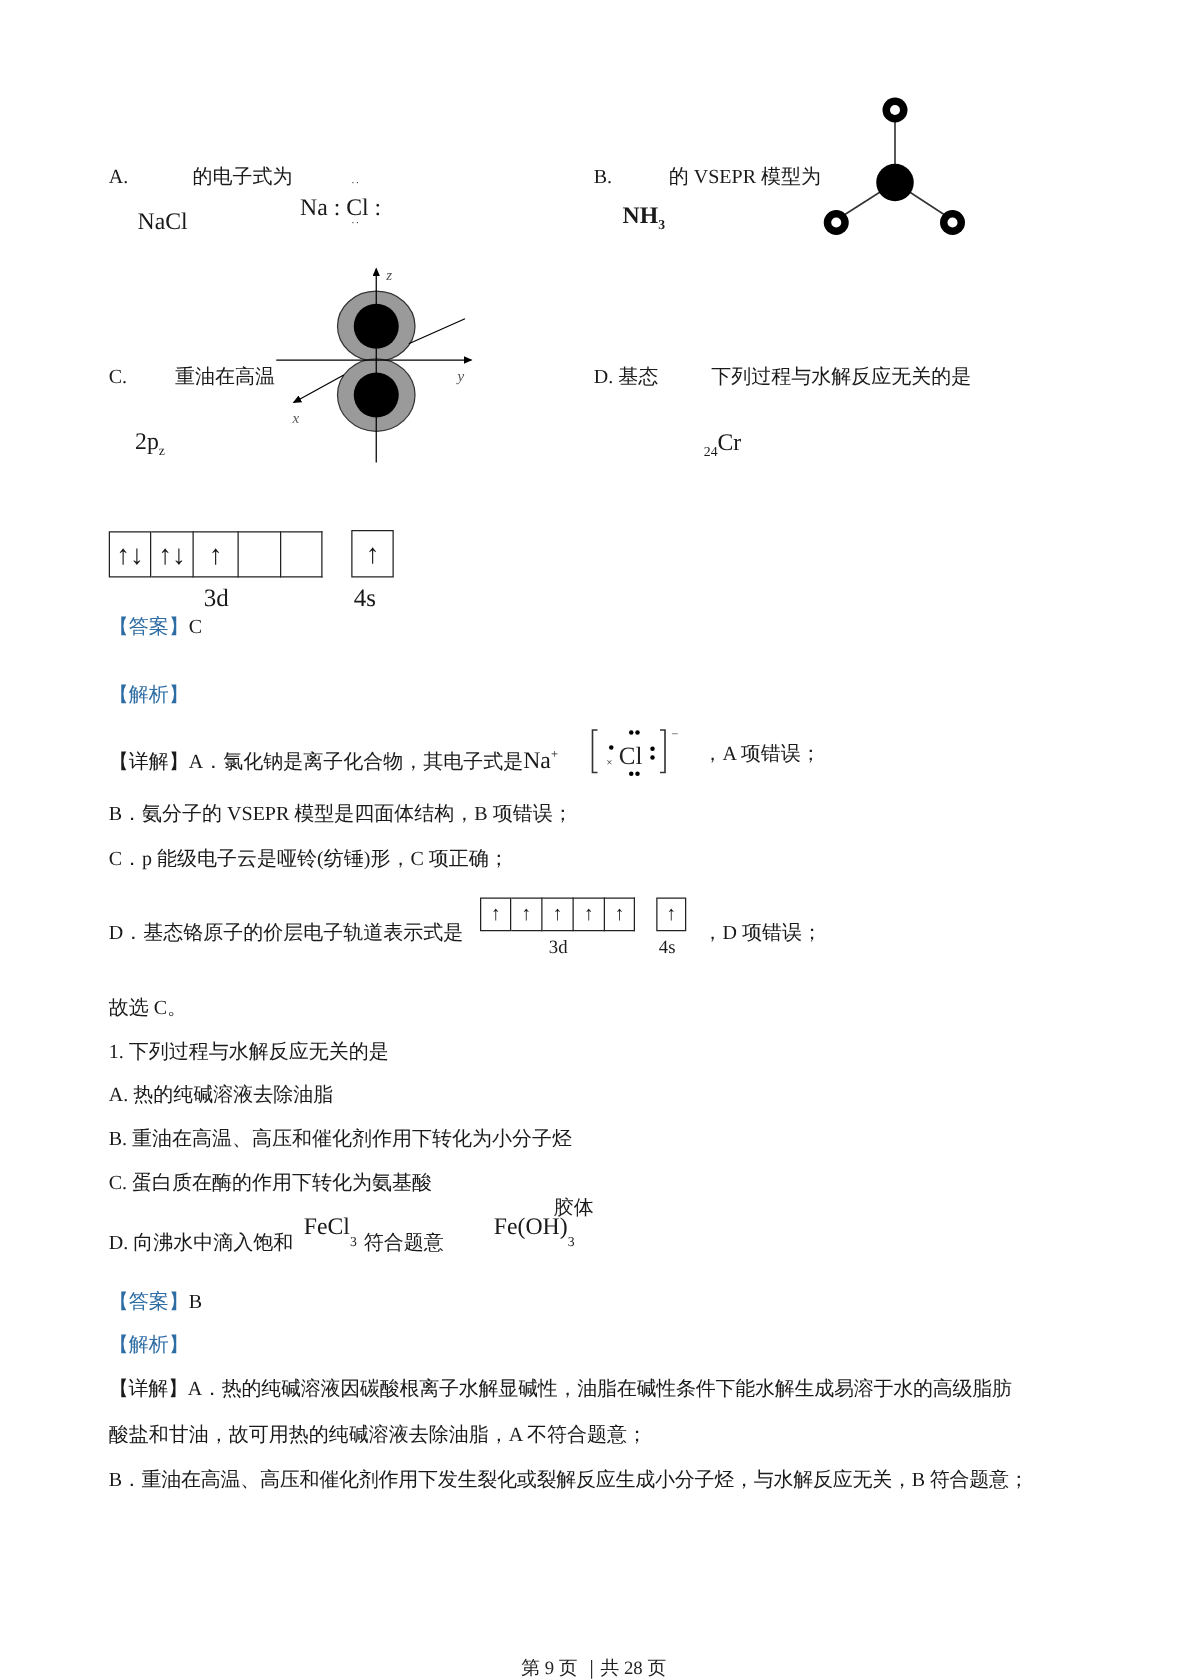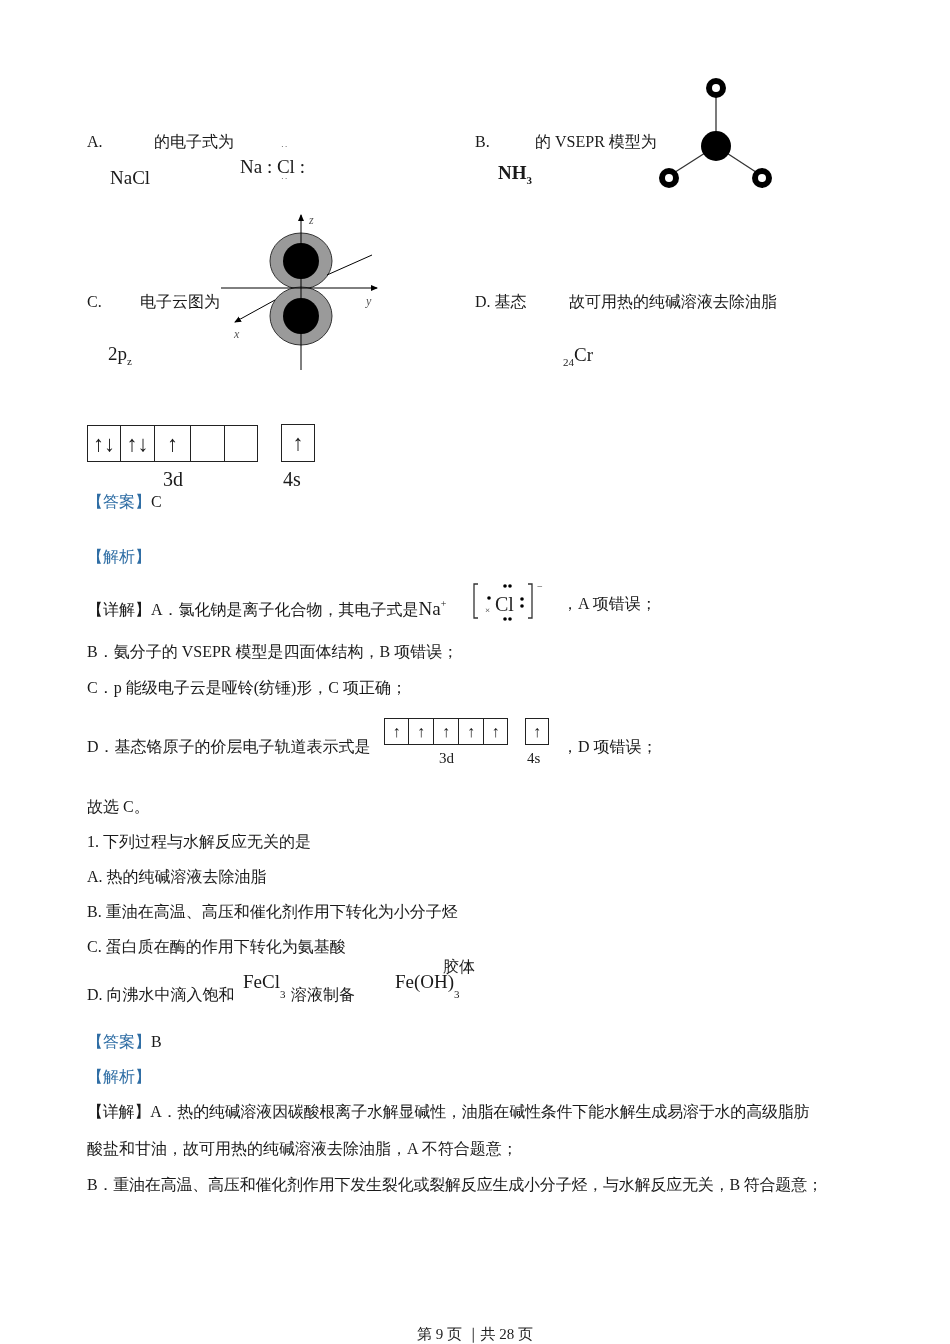--- a/index.html
+++ b/index.html
@@ -41,21 +41,21 @@
       <circle cx="61" cy="12" r="4" fill="#fff"></circle>
     <circle cx="14" cy="102" r="10" fill="#000"></circle>
       <circle cx="14" cy="102" r="4" fill="#fff"></circle>
     <circle cx="107" cy="102" r="10" fill="#000"></circle>
       <circle cx="107" cy="102" r="4" fill="#fff"></circle>
   </svg>
 </div>
 
 <div>
   <span class="abs t" style="left:87px;top:292px;">C.</span>
-  <span class="abs t" style="left:140px;top:292px;">电子云图为</span>
+  <span class="abs t" style="left:140px;top:292px;">重油在高温</span>
   <span class="abs chem" style="left:108px;top:343px;"><span>2p</span><span class="sub">z</span></span>
   <svg class="abs" style="left:215px;top:205px;" width="170" height="170">
     <defs>
       <marker id="arr" markerWidth="8" markerHeight="8" refX="6" refY="3" orient="auto">
         <path d="M0,0 L7,3 L0,6 Z" fill="#000"></path>
       </marker>
     </defs>
     <ellipse cx="86" cy="56" rx="31" ry="28" fill="#9a9a9a" stroke="#333" stroke-width="1"></ellipse>
     <circle cx="86" cy="56" r="18" fill="#000"></circle>
     <ellipse cx="86" cy="111" rx="31" ry="29" fill="#9a9a9a" stroke="#333" stroke-width="1"></ellipse>
@@ -65,21 +65,21 @@
     <line x1="157" y1="50" x2="112" y2="70" stroke="#000" stroke-width="1"></line>
     <line x1="60" y1="95" x2="20" y2="117" stroke="#000" stroke-width="1" marker-end="url(#arr)"></line>
     <text x="94" y="19" font-size="12" font-style="italic" font-family="Liberation Serif, serif" fill="#555">z</text>
     <text x="151" y="100" font-size="12" font-style="italic" font-family="Liberation Serif, serif" fill="#555">y</text>
     <text x="19" y="133" font-size="12" font-style="italic" font-family="Liberation Serif, serif" fill="#555">x</text>
   </svg>
 </div>
 
 <div>
   <span class="abs t" style="left:475px;top:292px;">D. 基态</span>
-  <span class="abs t" style="left:569px;top:292px;">故可用热的纯碱溶液去除油脂</span>
+  <span class="abs t" style="left:569px;top:292px;">下列过程与水解反应无关的是</span>
   <span class="abs chem" style="left:532px;top:344px;margin-left:31px;"><span style="font-size:11px;vertical-align:-5px;">24</span><span>Cr</span></span>
 </div>
 
 <div class="abs orb-row" style="left:87px;top:425px;">
   <div class="box chem" style="width:34px;height:37px;font-size:22px;">↑↓</div>
   <div class="box chem" style="width:34px;height:37px;font-size:22px;">↑↓</div>
   <div class="box chem" style="width:36px;height:37px;font-size:22px;">↑</div>
   <div class="box chem" style="width:34px;height:37px;font-size:22px;"></div>
   <div class="box chem" style="width:33px;height:37px;font-size:22px;"></div>
 </div>
@@ -130,21 +130,21 @@
 <div class="abs t" style="left:87px;top:797px;">故选 C。</div>
 
 <div class="abs t" style="left:87px;top:832px;">1. 下列过程与水解反应无关的是</div>
 <div class="abs t" style="left:87px;top:867px;">A. 热的纯碱溶液去除油脂</div>
 <div class="abs t" style="left:87px;top:902px;">B. 重油在高温、高压和催化剂作用下转化为小分子烃</div>
 <div class="abs t" style="left:87px;top:937px;">C. 蛋白质在酶的作用下转化为氨基酸</div>
 <div class="abs t" style="left:87px;top:985px;">
   <span>D. 向沸水中滴入饱和</span>
 </div>
 <span class="abs chem" style="left:243px;top:971px;"><span>FeCl</span><span style="font-size:11px;vertical-align:-10px;">3</span></span>
-<span class="abs t" style="left:291px;top:985px;">溶液制备</span>
+<span class="abs t" style="left:291px;top:985px;">符合题意</span>
 <span class="abs chem" style="left:359px;top:971px;margin-left:36px;"><span>Fe(OH)</span><span style="font-size:11px;vertical-align:-10px;">3</span></span>
 <span class="abs t" style="left:431px;top:957px;margin-left:12px;">胶体</span>
 
 <div class="abs t" style="left:87px;top:1032px;">
   <span class="blue">【答案】</span><span>B</span>
 </div>
 <div class="abs t blue" style="left:87px;top:1067px;">【解析】</div>
 <div class="abs t" style="left:87px;top:1102px;letter-spacing:-0.2px;">
   <span>【详解】</span><span>A．热的纯碱溶液因碳酸根离子水解显碱性，油脂在碱性条件下能水解生成易溶于水的高级脂肪</span>
 </div>

